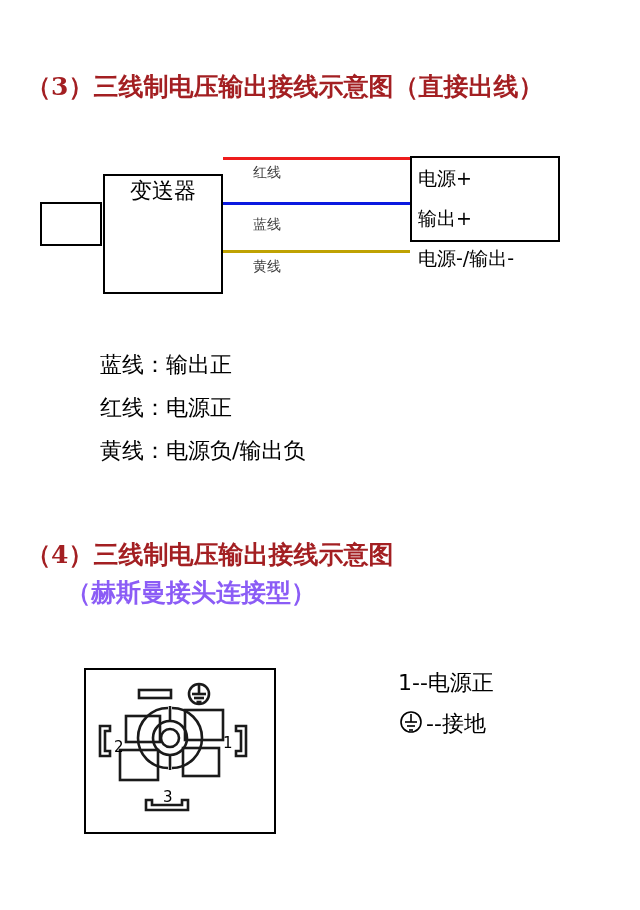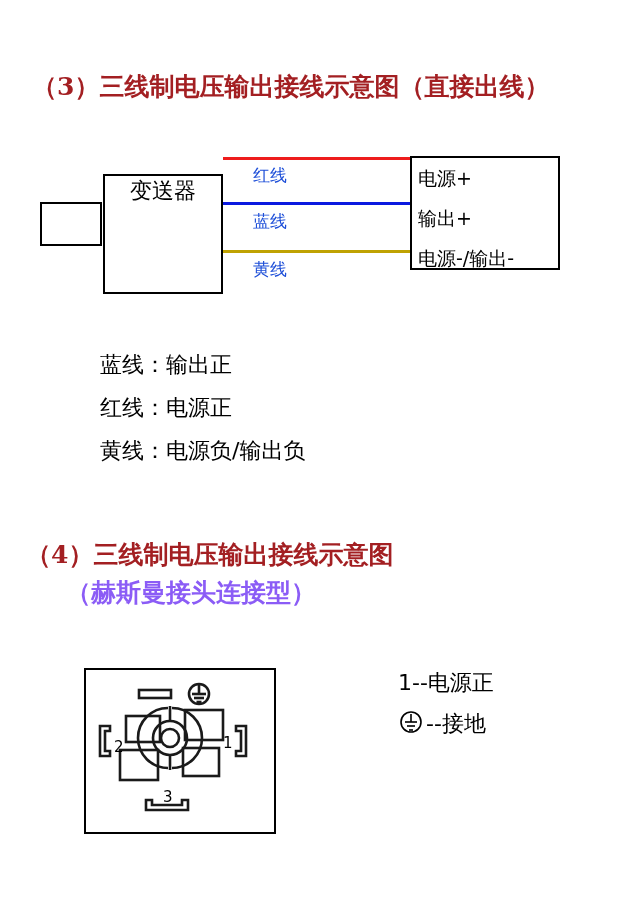--- a/index.html
+++ b/index.html
@@ -15,55 +15,55 @@
 
   
   .title{
     font-family:"DejaVu Serif","Liberation Serif",serif;
     font-weight:bold;
     color:#a31f22;
     font-size:25px;
     letter-spacing:0px;
     white-space:nowrap;
   }
-  #title-3{left:32px;top:70px;}
+  #title-3{left:26px;top:70px;}
   #title-4-l1{left:26px;top:538px;}
   #title-4-l2{left:66px;top:576px;}
 
   
   #diagram-3{left:0;top:150px;width:640px;height:150px;}
 
   .box{
     position:absolute;
     border:2px solid #000;
     box-sizing:border-box;
     background:#fff;
   }
   #stub-box{left:40px;top:52px;width:62px;height:44px;}
   #transmitter-box{left:103px;top:24px;width:120px;height:120px;
       display:flex;align-items:flex-start;justify-content:center;}
   #transmitter-label{font-size:22px;color:#000;}
 
-  #terminal-box{left:410px;top:6px;width:150px;height:114px;}
+  #terminal-box{left:410px;top:6px;width:150px;height:86px;}
   .terminal-row{
     position:absolute;left:6px;
     font-size:19px;white-space:nowrap;color:#000;
   }
   #term-row-0{top:8px;}
   #term-row-1{top:48px;}
   #term-row-2{top:88px;}
 
   .wire{position:absolute;height:3px;}
   #wire-red{left:223px;top:7px;width:187px;background:#ee1c1c;}
   #wire-blue{left:223px;top:52px;width:187px;background:#0b19e0;}
   #wire-yellow{left:223px;top:100px;width:187px;background:#bfa202;}
 
-  .wire-label{position:absolute;font-size:17px;color:#1d4ed8;white-space:nowrap;}
+  .wire-label{position:absolute;font-size:14px;color:#404040;white-space:nowrap;}
   #label-red{left:253px;top:14px;}
-  #label-blue{left:253px;top:60px;}
+  #label-blue{left:253px;top:66px;}
   #label-yellow{left:253px;top:108px;}
 
   
   #legend-3{left:100px;top:350px;}
   .legend-line{font-size:22px;color:#000;white-space:nowrap;margin-bottom:13px;}
 
   
   #connector-wrap{left:84px;top:668px;width:192px;height:166px;}
   #connector-frame{
     position:absolute;left:0;top:0;width:192px;height:166px;

